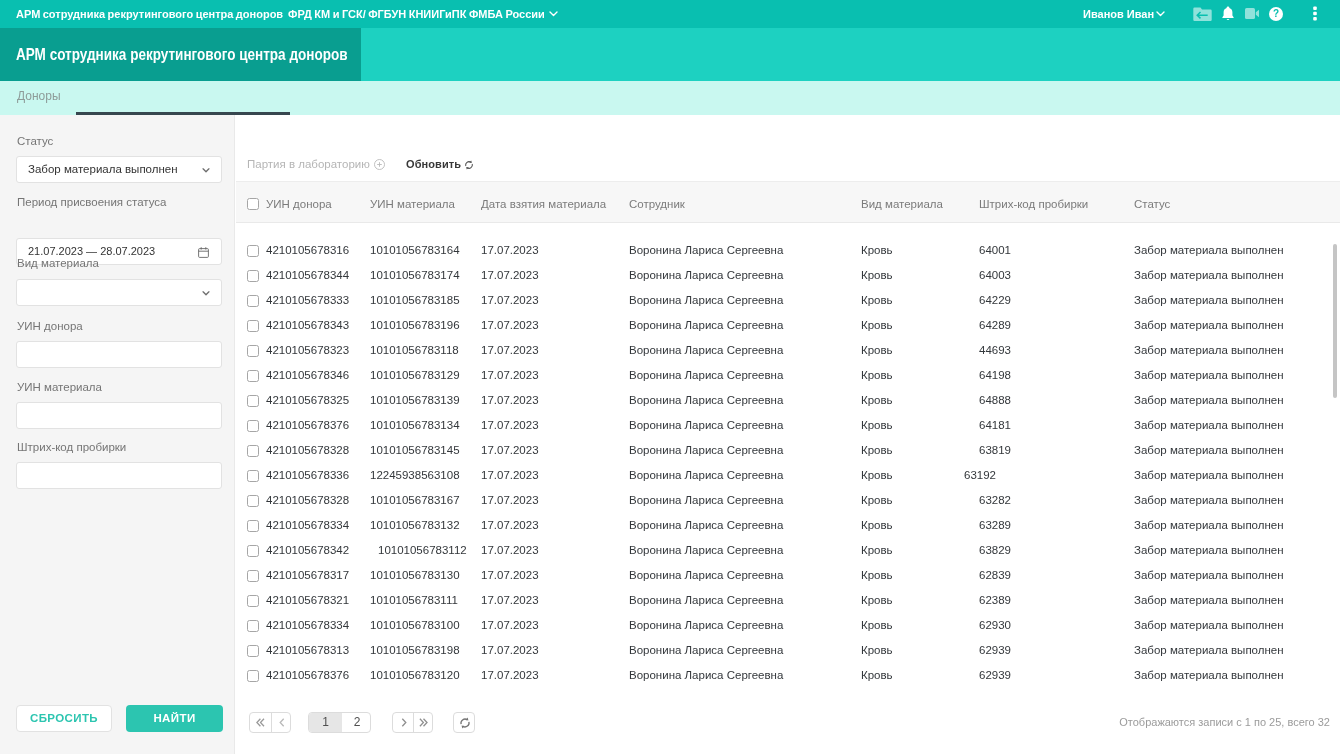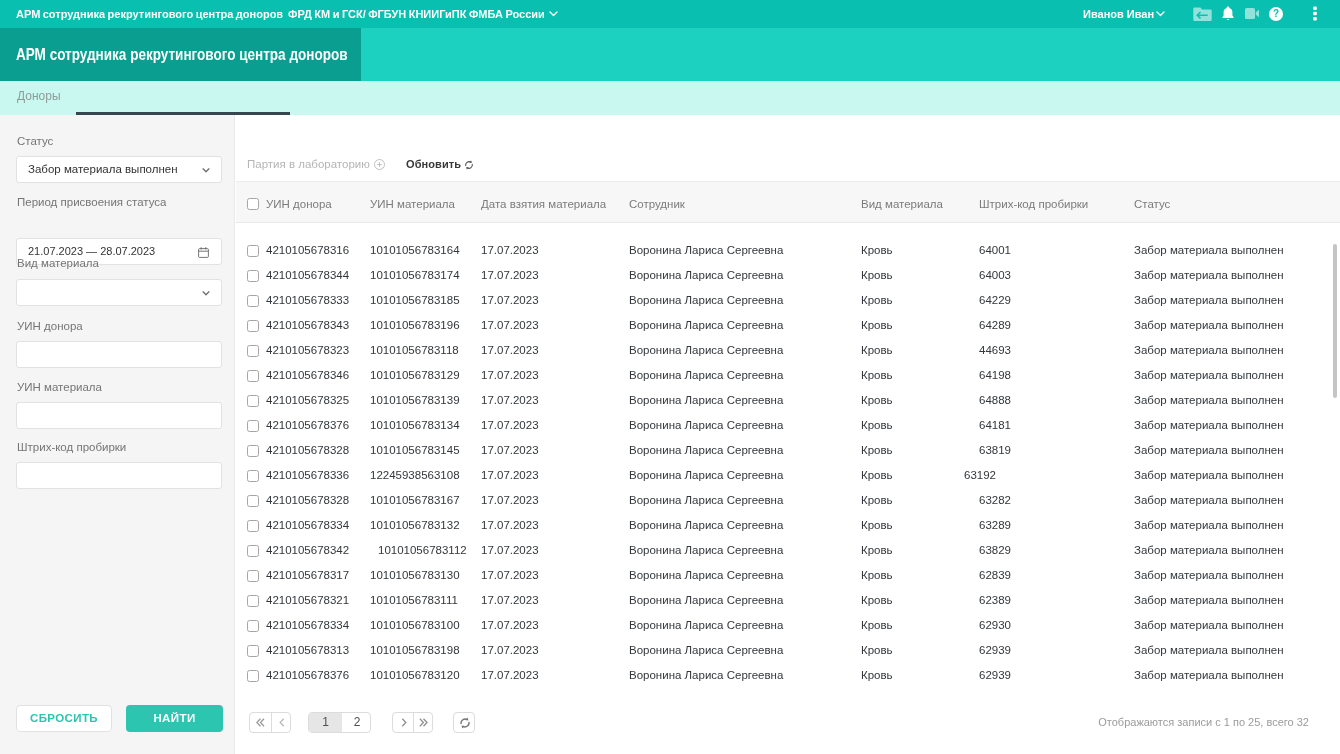--- a/index.html
+++ b/index.html
@@ -395,13 +395,13 @@
       <svg width="12" height="12" viewBox="0 0 12 12">
         <g stroke="#757575" stroke-width="1.3" fill="none">
           <path d="M2.1 7.2 a4.1 4.1 0 0 1 6.0 -4.6"></path>
           <path d="M9.9 4.8 a4.1 4.1 0 0 1 -6.0 4.6"></path>
         </g>
         <path d="M8.7 0.6 L9.4 3.6 L6.4 3.1 Z" fill="#757575"></path>
         <path d="M3.3 11.4 L2.6 8.4 L5.6 8.9 Z" fill="#757575"></path>
       </svg>
     </div>
 </div>
-<div class="recinfo" style="right:31px;top:716px;text-align:right;">Отображаются записи с 1 по 25, всего 32</div>
+<div class="recinfo" style="right:10px;top:716px;text-align:right;">Отображаются записи с 1 по 25, всего 32</div>
 <div class="scrollthumb"></div>
 </body></html>

